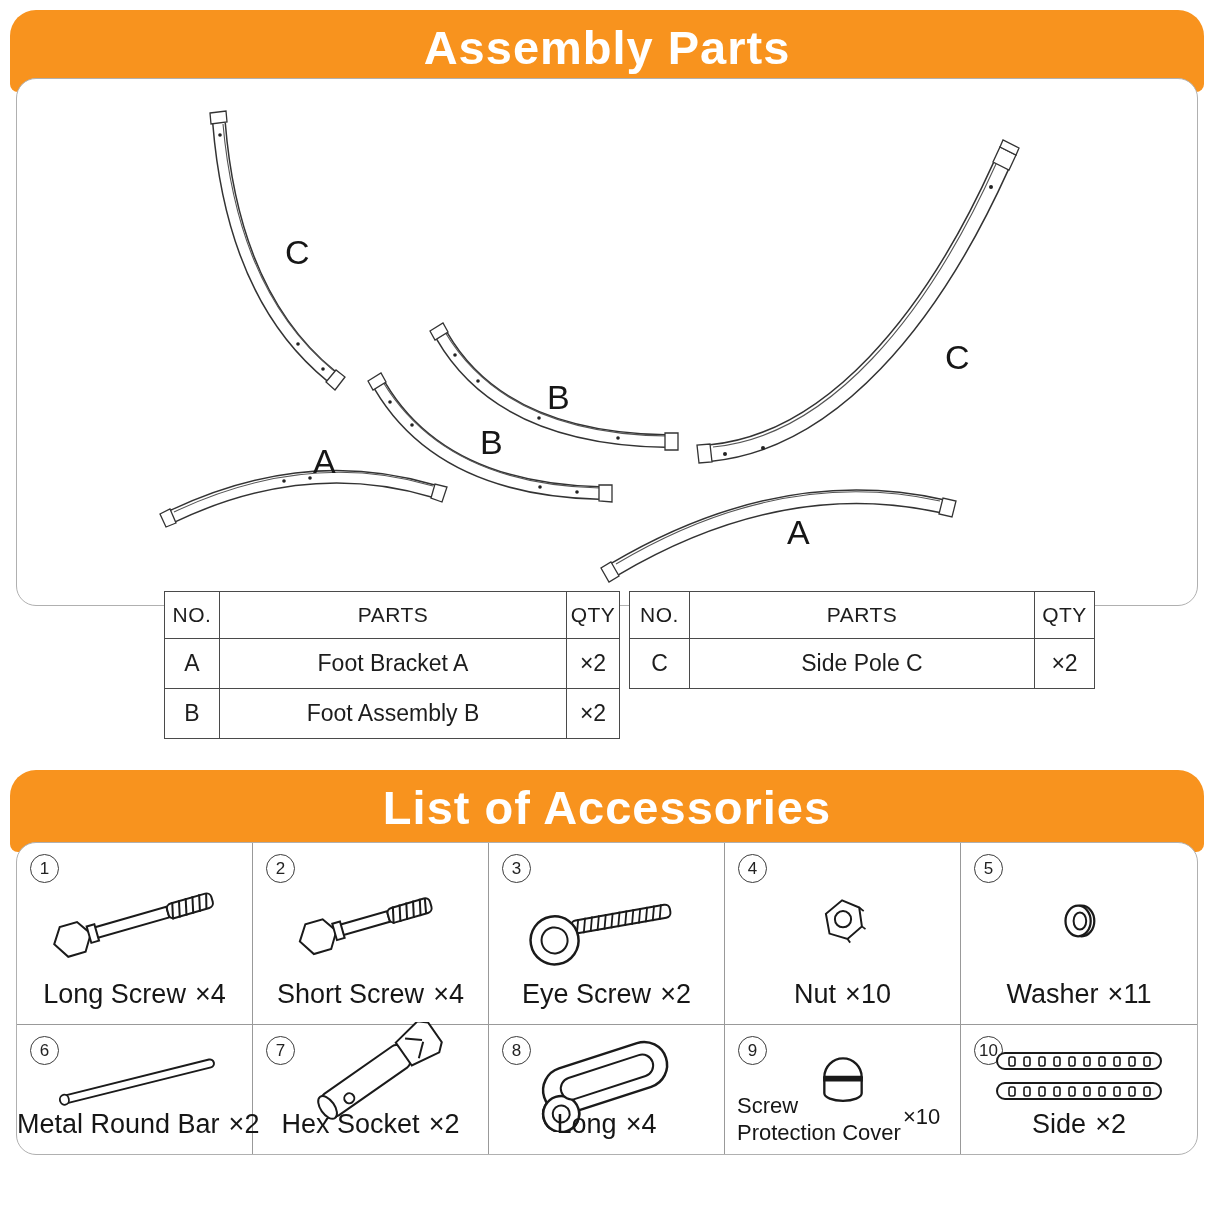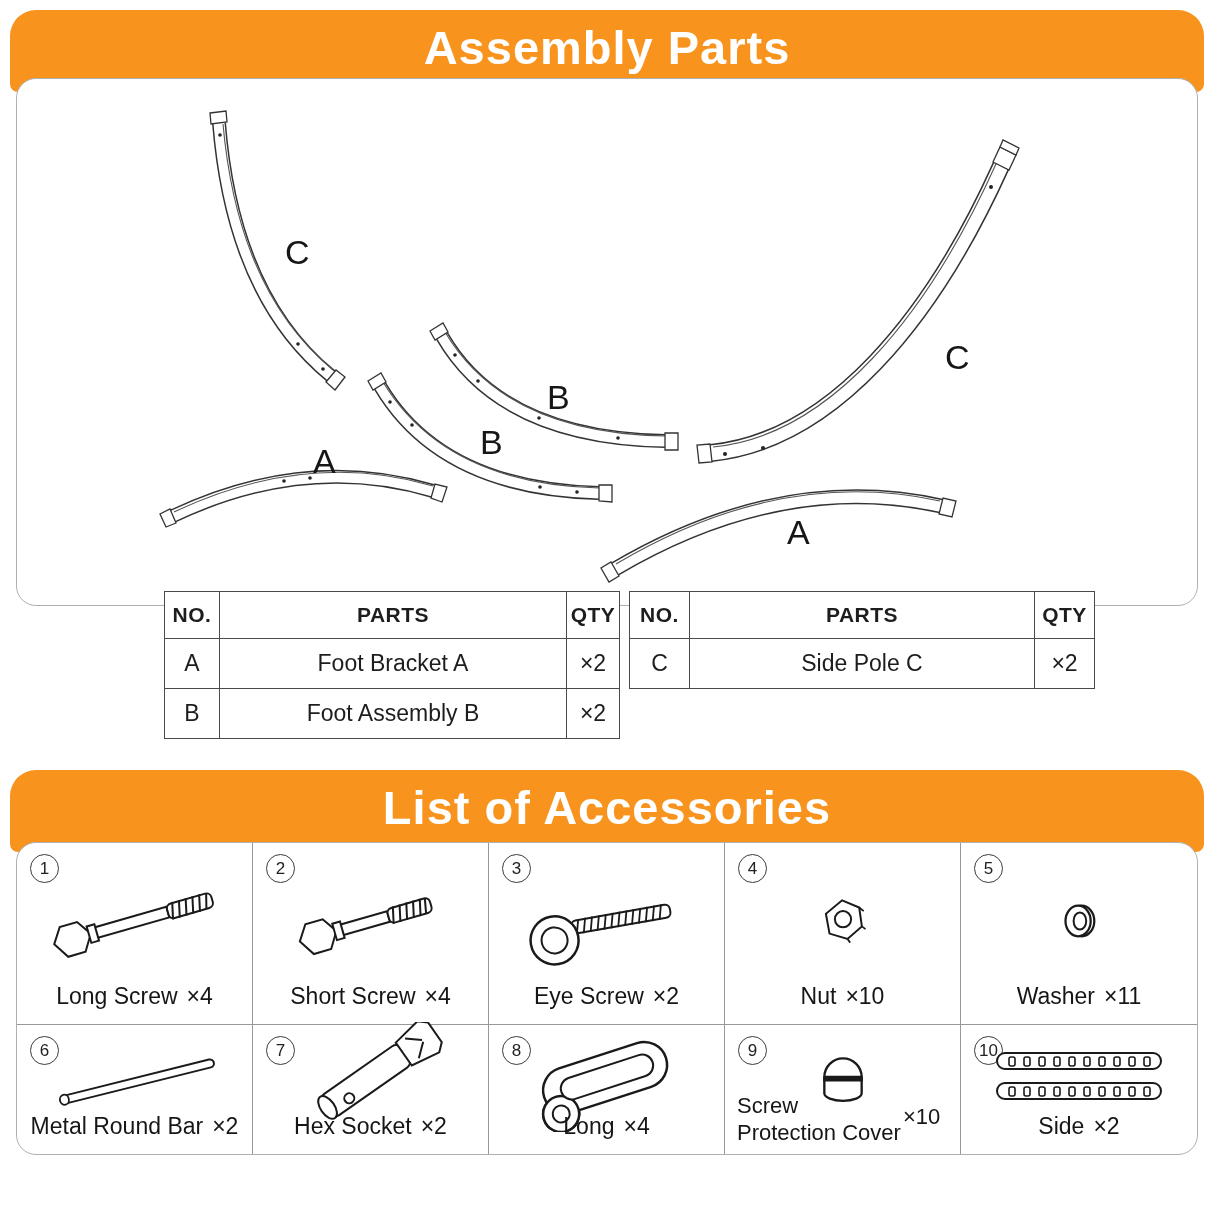--- a/index.html
+++ b/index.html
@@ -22,37 +22,37 @@
   .beam-outer{stroke:#333;fill:none;}
   .beam-inner{stroke:#fff;fill:none;}
   .beam-edge{stroke:#555;stroke-width:1.1;fill:none;}
   .cap{fill:#fff;stroke:#333;stroke-width:1.3;}
   .hole{fill:#222;}
   .part-label{font-size:34px;fill:#161616;font-family:"Liberation Sans",sans-serif;}
 
   
   table.parts-table{position:absolute;border-collapse:collapse;table-layout:fixed;background:#fff;}
   table.parts-table th,table.parts-table td{border:1px solid #4a4a4a;text-align:center;padding:0;}
-  table.parts-table th{height:46px;font-size:21px;font-weight:bold;letter-spacing:.5px;}
+  table.parts-table th{height:46px;font-size:21px;font-weight:normal;letter-spacing:.5px;}
   table.parts-table td{height:49px;font-size:23px;}
   td.qty,th.qty{font-size:22px;}
 
   
   .acc-grid{position:absolute;top:0;left:0;right:0;bottom:0;display:grid;
             grid-template-columns:repeat(5,1fr);grid-template-rows:181px 1fr;}
   .acc-cell{position:relative;}
   .acc-cell.bR{border-right:1px solid #999;}
   .acc-cell.bT{border-top:1px solid #999;}
   .num-badge{position:absolute;top:11px;left:13px;width:27px;height:27px;border:1.6px solid #3c3c3c;
              border-radius:50%;display:flex;align-items:center;justify-content:center;
              font-size:17px;color:#222;}
   .art{position:absolute;top:26px;left:0;right:0;bottom:52px;display:flex;
        align-items:center;justify-content:center;}
   .acc-label{position:absolute;bottom:14px;left:0;right:0;text-align:center;
-             font-size:23px;white-space:nowrap;color:#161616;}
+             font-size:27px;white-space:nowrap;color:#161616;}
   .acc-label .qty-txt{margin-left:9px;}
   .acc-label-2line{position:absolute;bottom:8px;left:12px;right:4px;display:flex;
                    align-items:center;font-size:22px;text-align:left;color:#161616;}
   .acc-label-2line .lbl-txt{width:166px;line-height:1.2;margin-top:6px;}
   .acc-label-2line .qty-txt{white-space:nowrap;}
   .icon-stroke{stroke:#1a1a1a;fill:#fff;}
   .icon-line{stroke:#1a1a1a;fill:none;}
 </style>
 </head>
 <body>

